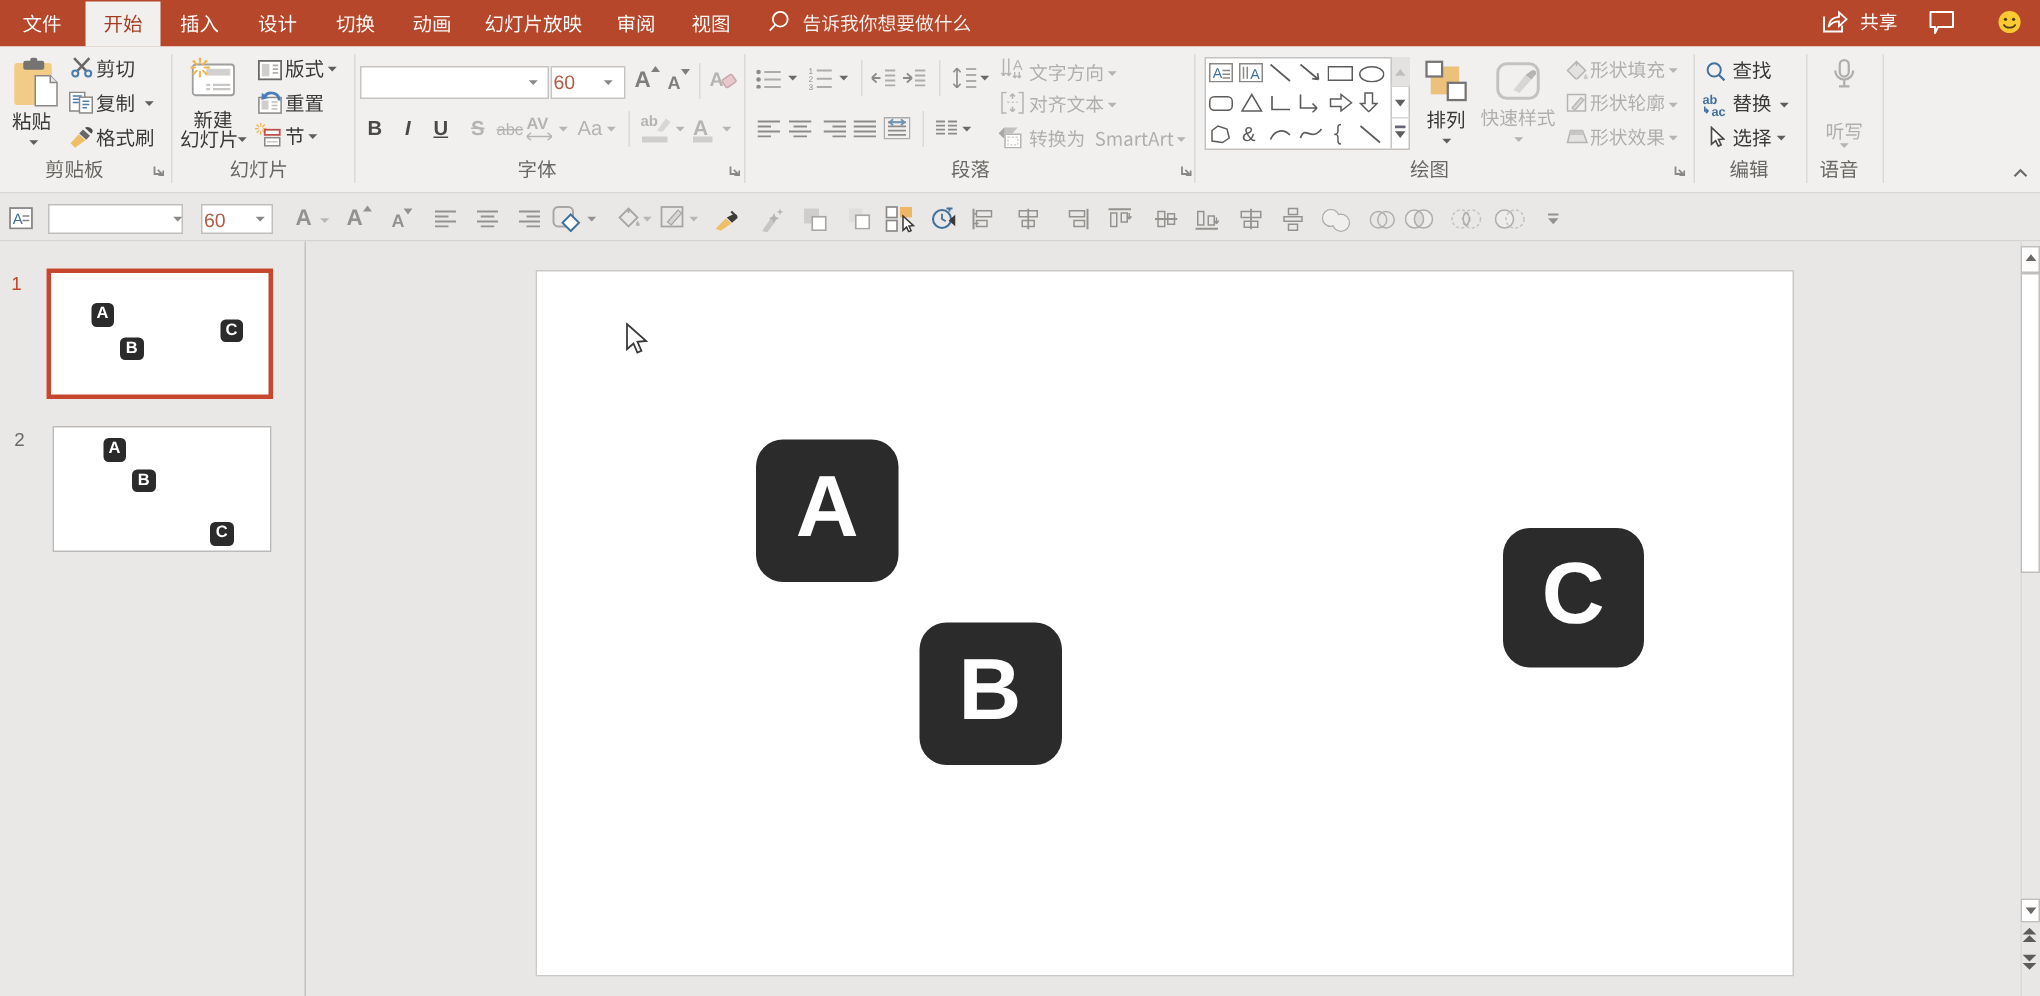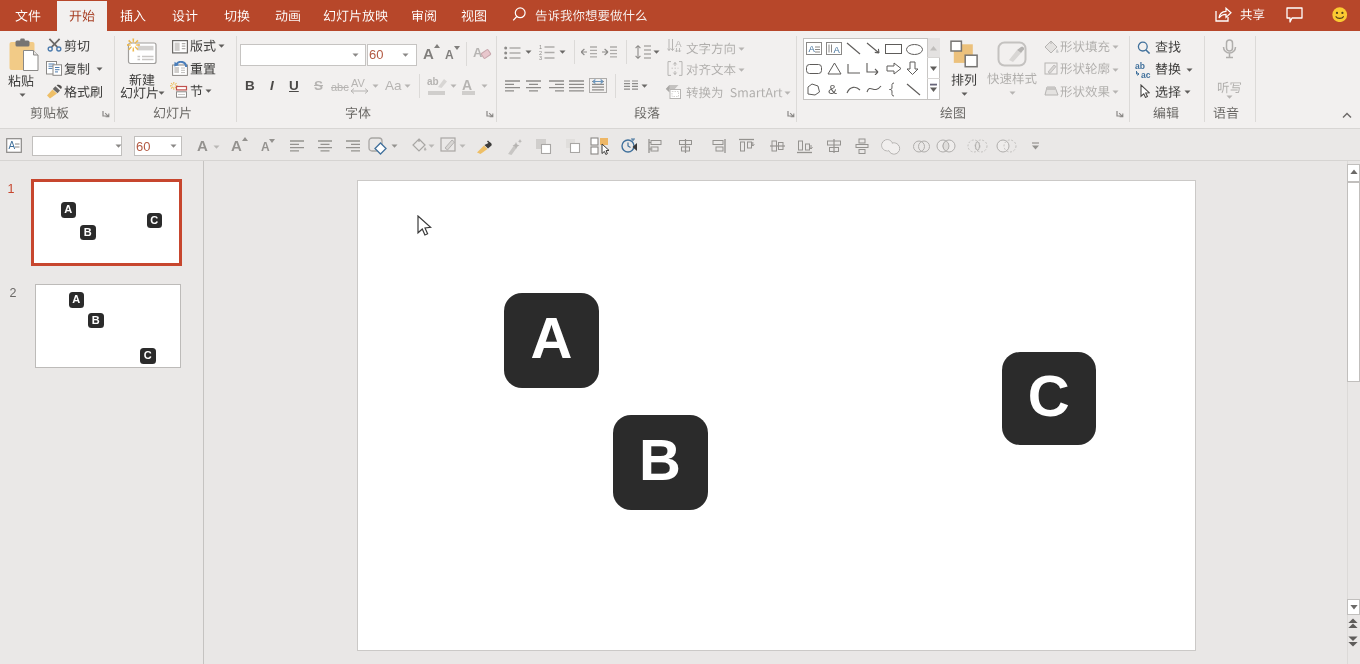--- a/index.html
+++ b/index.html
@@ -231,21 +231,21 @@
 <div class="abs" style="left:466px;top:42px;width:1px;height:24px;background:#dcdad8"></div>
 <div class="abs" style="left:473px;top:45px;font-size:13px;font-weight:bold;color:#b6b4b2">A</div>
 <svg class="ic" style="left:481px;top:49px" width="11" height="10" viewBox="0 0 11 10">
     <rect x="1" y="2" width="8" height="6" rx="1" transform="rotate(-35 5 5)" fill="#e8c7cd" stroke="#c8a7ad"></rect>
   </svg>
 <div class="abs" style="left:245px;top:78px;font-size:13.5px;font-weight:bold;color:#4b4947">B</div>
 <div class="abs" style="left:270px;top:78px;font-size:13.5px;font-style:italic;font-weight:bold;color:#4b4947">I</div>
 <div class="abs" style="left:289px;top:78px;font-size:13.5px;font-weight:bold;color:#4b4947;text-decoration:underline">U</div>
 <div class="abs" style="left:314px;top:78px;font-size:13.5px;font-weight:bold;color:#b6b4b2;text-decoration:line-through">S</div>
 <div class="abs" style="left:331px;top:81px;font-size:11px;color:#b6b4b2;text-decoration:line-through">abc</div>
-<div class="abs" style="left:351px;top:77px;font-size:11px;color:#b6b4b2;font-weight:normal">AV</div>
+<div class="abs" style="left:351px;top:77px;font-size:11px;color:#b6b4b2;font-weight:bold">AV</div>
 <svg class="ic" style="left:351px;top:88px" width="17" height="6" viewBox="0 0 17 6">
     <path d="M0 3 h17 M0 3 l3 -2.5 M0 3 l3 2.5 M17 3 l-3 -2.5 M17 3 l-3 2.5" stroke="#b6b4b2" fill="none"></path>
   </svg>
 <svg class="ic" style="left:371.5px;top:84.0px" width="7.0" height="4.0" viewBox="0 0 7.0 4.0">
     <path d="M0.5 0.5 L6.5 0.5 L3.5 3.7 Z" fill="#b6b4b2"></path>
   </svg>
 <div class="abs" style="left:385px;top:78px;font-size:13.5px;color:#b6b4b2">Aa</div>
 <svg class="ic" style="left:403.5px;top:84.0px" width="7.0" height="4.0" viewBox="0 0 7.0 4.0">
     <path d="M0.5 0.5 L6.5 0.5 L3.5 3.7 Z" fill="#b6b4b2"></path>
   </svg>

